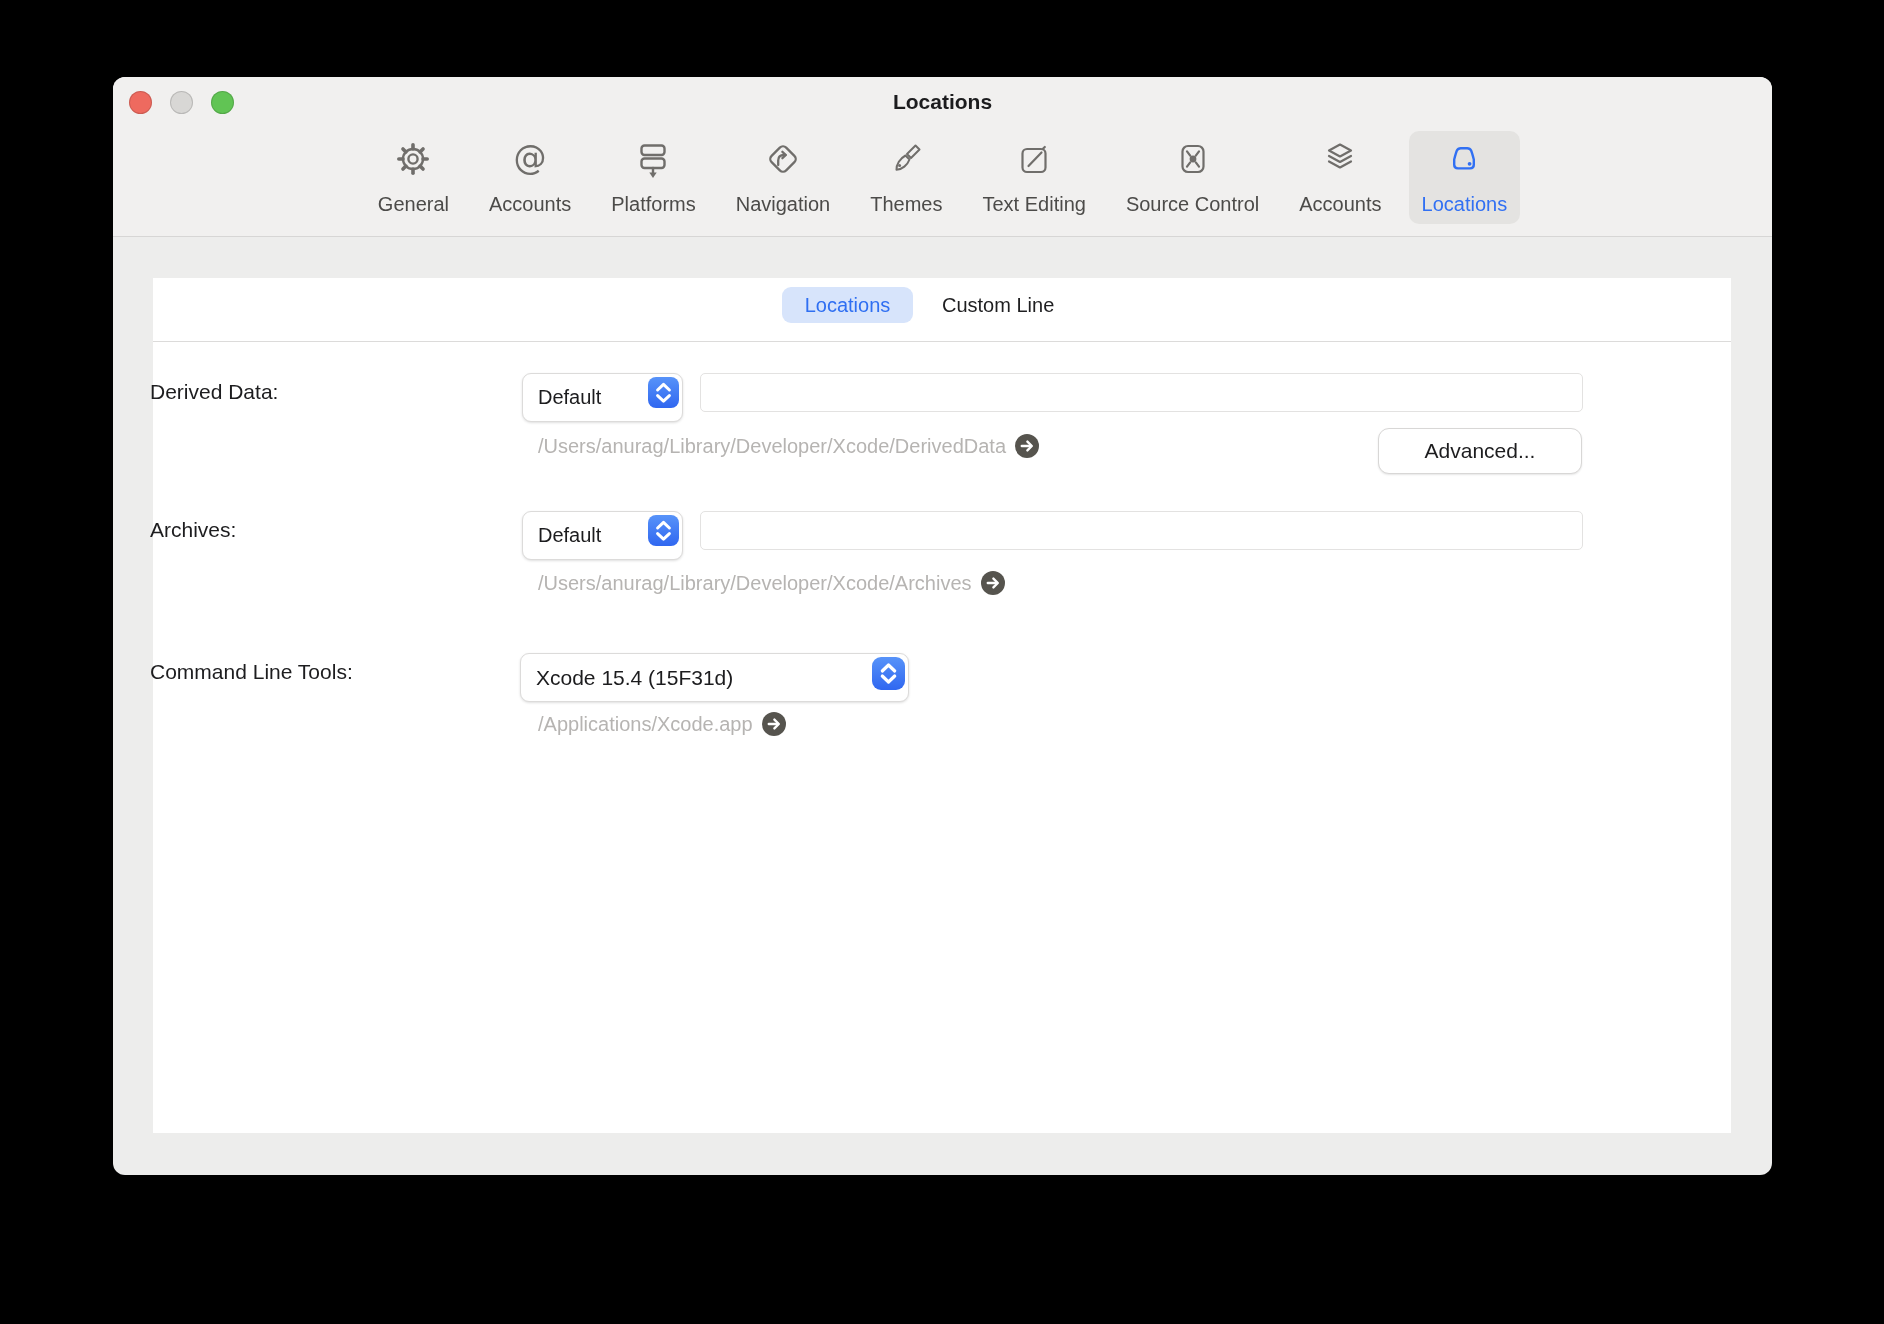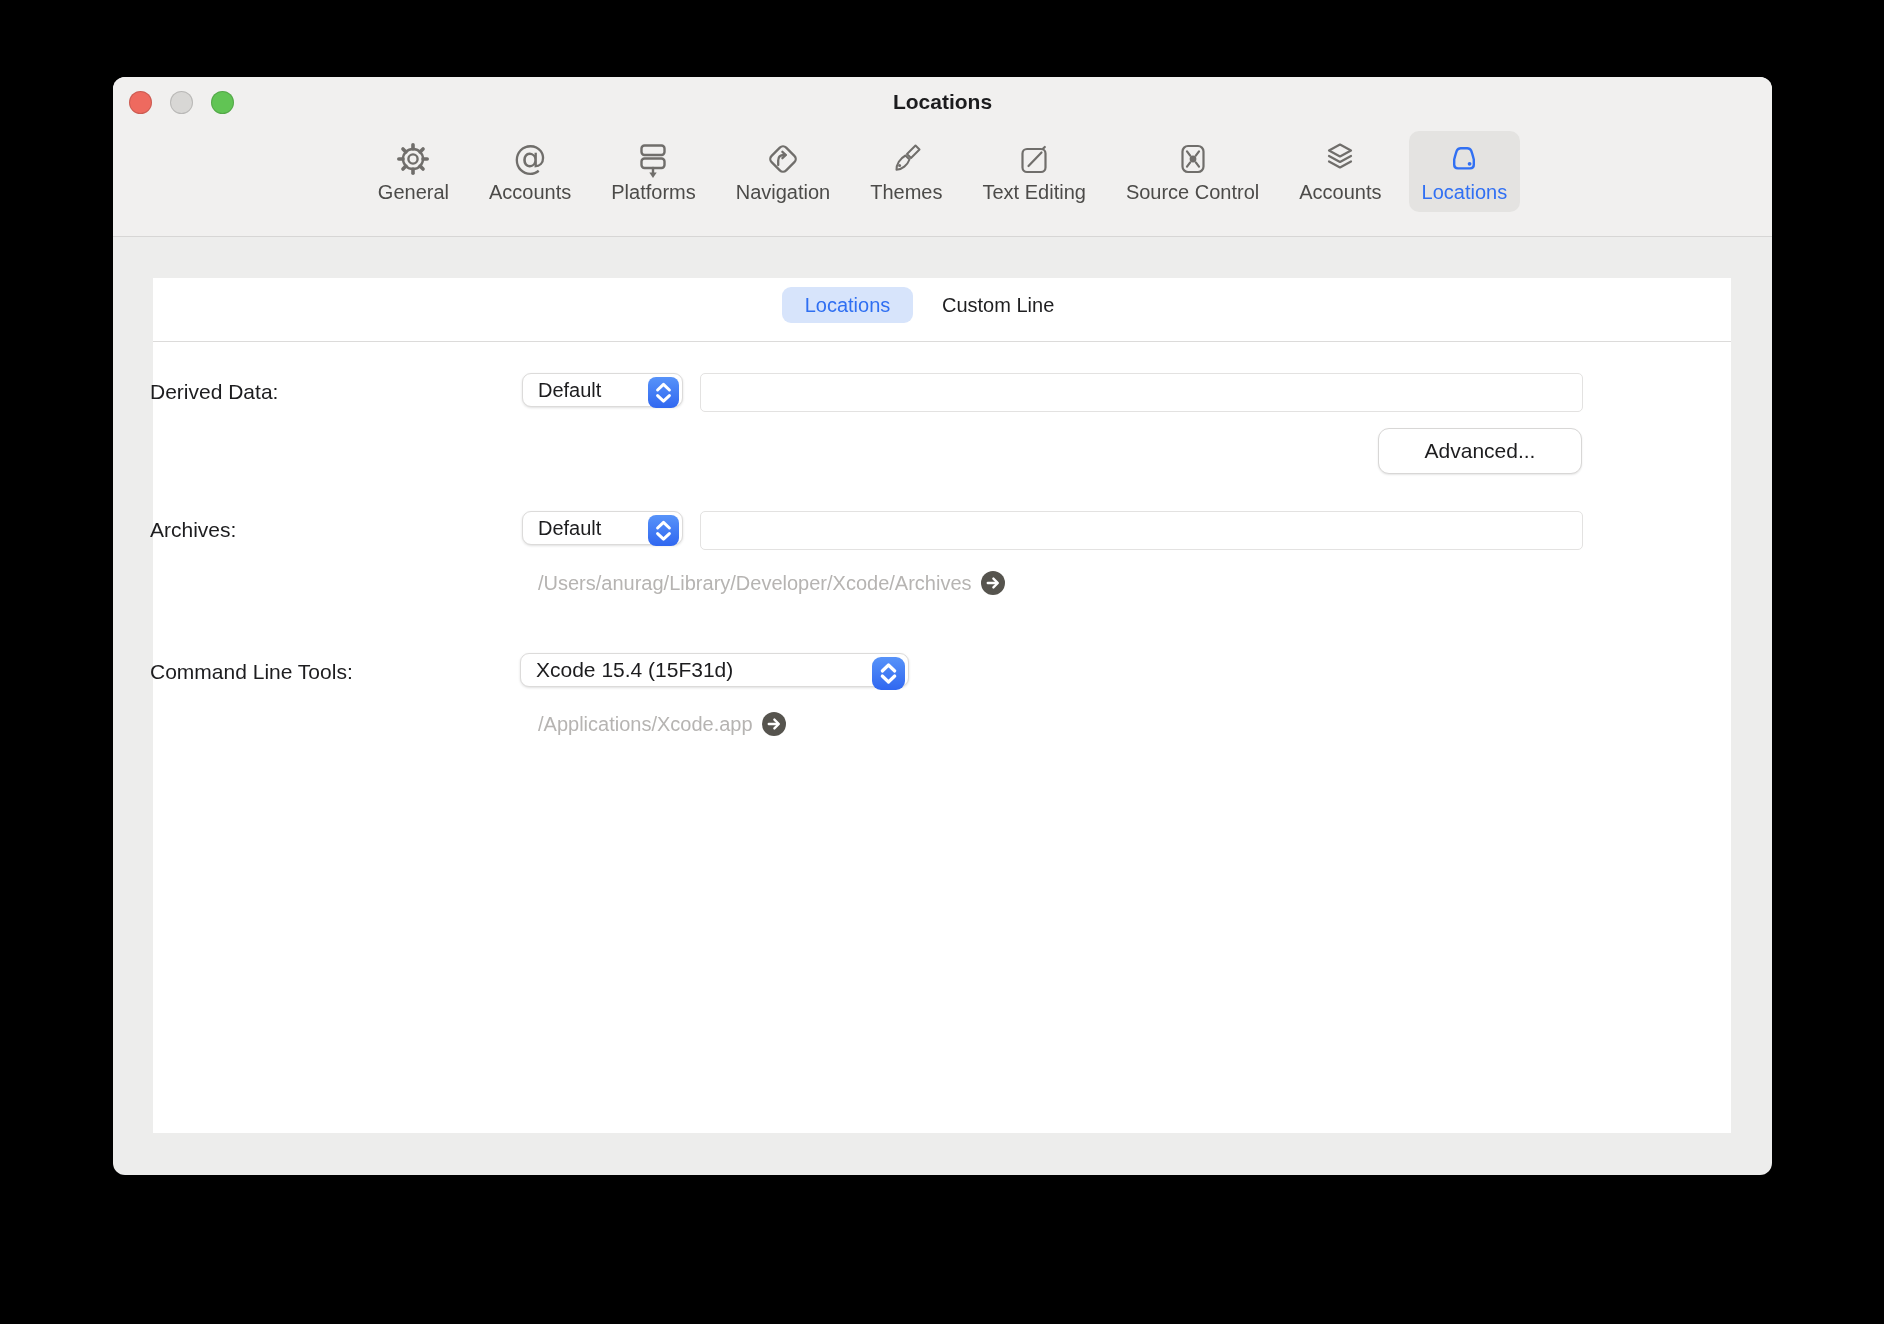--- a/index.html
+++ b/index.html
@@ -22,38 +22,38 @@
   .title{position:absolute;left:0;top:13px;width:100%;text-align:center;
          font-size:21px;font-weight:700;color:#1c1c1e;}
 
   
   .tabs{position:absolute;left:0;top:54px;width:100%;display:flex;justify-content:center;
         gap:14px;align-items:flex-start;}
   .tab{display:flex;flex-direction:column;align-items:center;padding:7px 13px 9px;
        border-radius:10px;cursor:default;}
   .tab.selected{background:#e4e3e1;}
   .ticon{height:42px;display:flex;align-items:center;justify-content:center;color:#706e6b;}
-  .tlabel{font-size:20px;line-height:22px;margin-top:1px;color:#4c4b49;white-space:nowrap;}
+  .tlabel{font-size:20px;line-height:22px;margin-top:13px;color:#4c4b49;white-space:nowrap;}
   .tab.selected .ticon,.tab.selected .tlabel{color:#3170f3;}
 
   
   .panel{position:absolute;left:40px;top:201px;width:1578px;height:855px;background:#fff;}
   .seg-divider{position:absolute;left:0;top:63px;width:100%;height:1px;background:#dcdbda;}
 
   .seg-pill{position:absolute;left:629px;top:9px;width:131px;height:36px;border-radius:9px;
             background:#d7e4fb;color:#2f6ff2;font-size:20px;display:flex;align-items:center;
             justify-content:center;}
   .seg-plain{position:absolute;left:789px;top:9px;height:36px;display:flex;align-items:center;
              font-size:20px;color:#1f1f21;}
 
   
   .flabel{position:absolute;left:-3px;width:355px;font-size:21px;color:#1d1d1f;}
   .flabel.r1{top:102px;} .flabel.r2{top:240px;} .flabel.r3{top:382px;}
 
-  .popup{position:absolute;height:34px;background:#fff;border:1px solid #dcdbda;border-radius:9px;
+  .popup{position:absolute;height:49px;background:#fff;border:1px solid #dcdbda;border-radius:9px;
          box-shadow:0 1px 2.5px rgba(0,0,0,.13);display:flex;align-items:center;
          padding-left:15px;font-size:20px;color:#1c1c1e;box-sizing:border-box;text-align:right;}
   .popup.p1{left:369px;top:95px;width:161px;}
   .popup.p2{left:369px;top:233px;width:161px;}
   .popup.p3{left:367px;top:375px;width:389px;font-size:21px;}
   .stepper{position:absolute;right:3px;top:3px;width:31px;height:31px;border-radius:8px;
            background:linear-gradient(180deg,#5793f9,#3067f0);display:flex;align-items:center;
            justify-content:center;}
   .popup.p3 .stepper{width:33px;height:33px;border-radius:9px;}
 
@@ -213,20 +213,30 @@
       <div class="popup p1">
         <span>Default</span>
         <span class="stepper">
           <svg width="31" height="31" viewBox="0 0 31 31" fill="none" stroke="#fff" stroke-width="3" stroke-linecap="round" stroke-linejoin="round">
             <polyline points="9.6,13 15.5,7.4 21.4,13"></polyline>
               <polyline points="9.6,18.6 15.5,24.2 21.4,18.6"></polyline>
           </svg>
         </span>
       </div>
       <input class="tfield f1" value="" style="">
+      <div class="path-row pa1">
+        <span>/Users/anurag/Library/Developer/Xcode/DerivedData</span>
+        <span class="arrow-btn">
+          <svg width="24" height="24" viewBox="0 0 24 24">
+            <circle cx="12" cy="12" r="12" fill="#56544e"></circle>
+            <line x1="6.8" y1="12" x2="16" y2="12" stroke="#fff" stroke-width="2.4" stroke-linecap="round"></line>
+            <polyline points="12.4,7.6 16.8,12 12.4,16.4" fill="none" stroke="#fff" stroke-width="2.4" stroke-linecap="round" stroke-linejoin="round"></polyline>
+          </svg>
+        </span>
+      </div>
       <div class="adv-btn">Advanced...</div>
 
       <div class="flabel r2">Archives:</div>
       <div class="popup p2">
         <span>Default</span>
         <span class="stepper">
           <svg width="31" height="31" viewBox="0 0 31 31" fill="none" stroke="#fff" stroke-width="3" stroke-linecap="round" stroke-linejoin="round">
             <polyline points="9.6,13 15.5,7.4 21.4,13"></polyline>
               <polyline points="9.6,18.6 15.5,24.2 21.4,18.6"></polyline>
           </svg>

